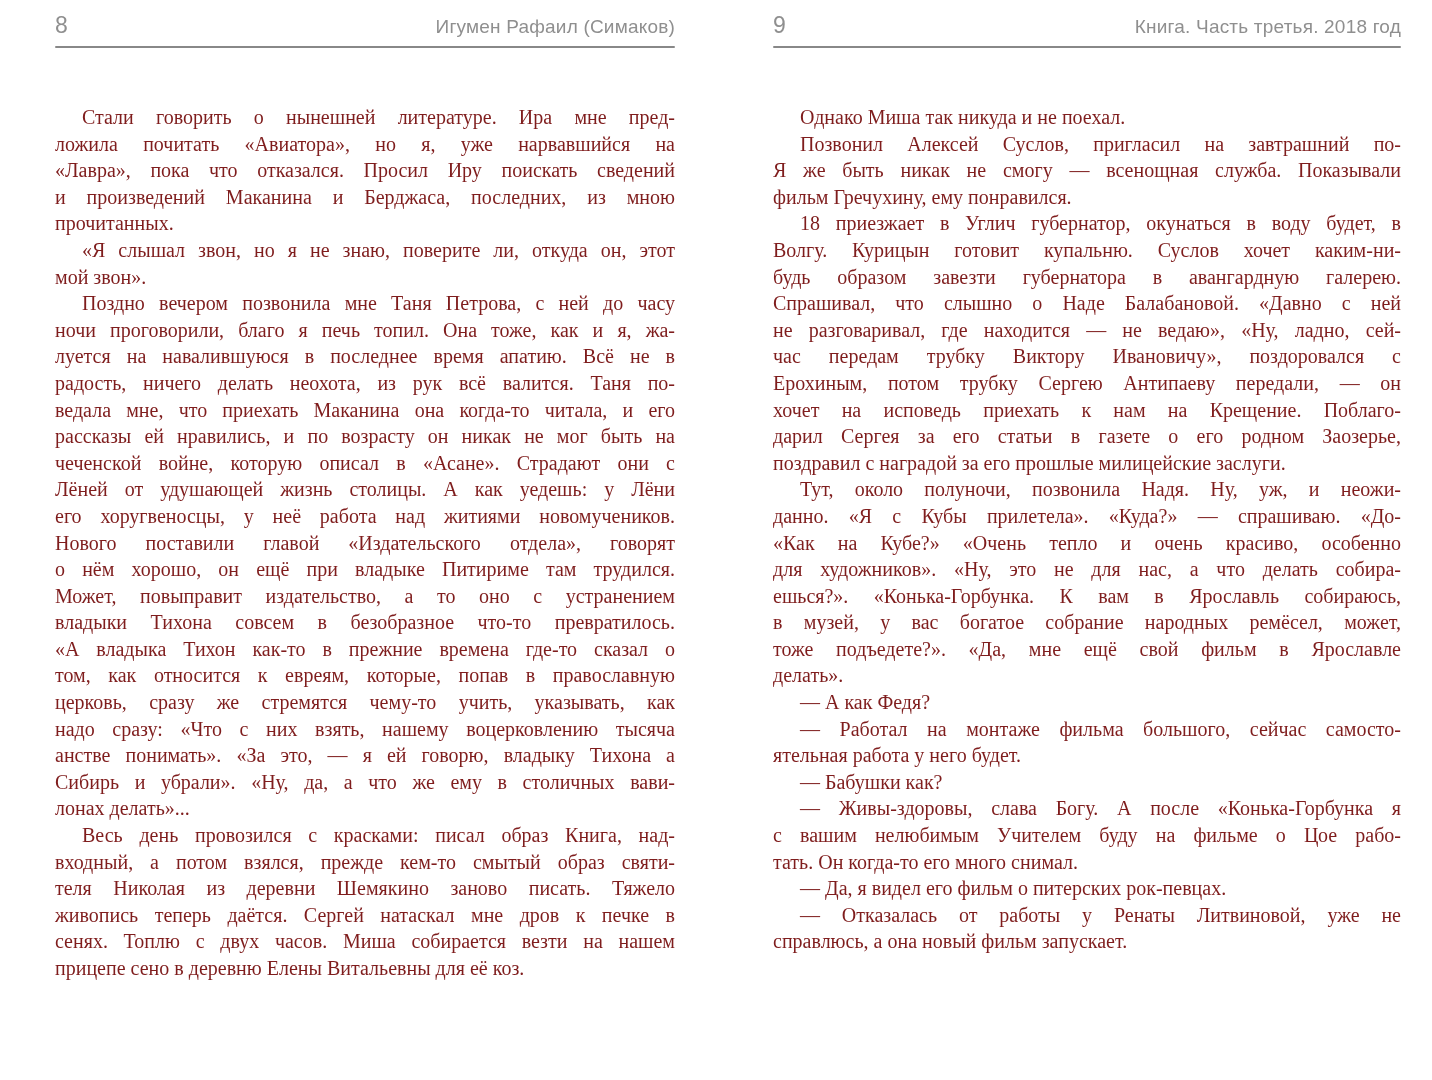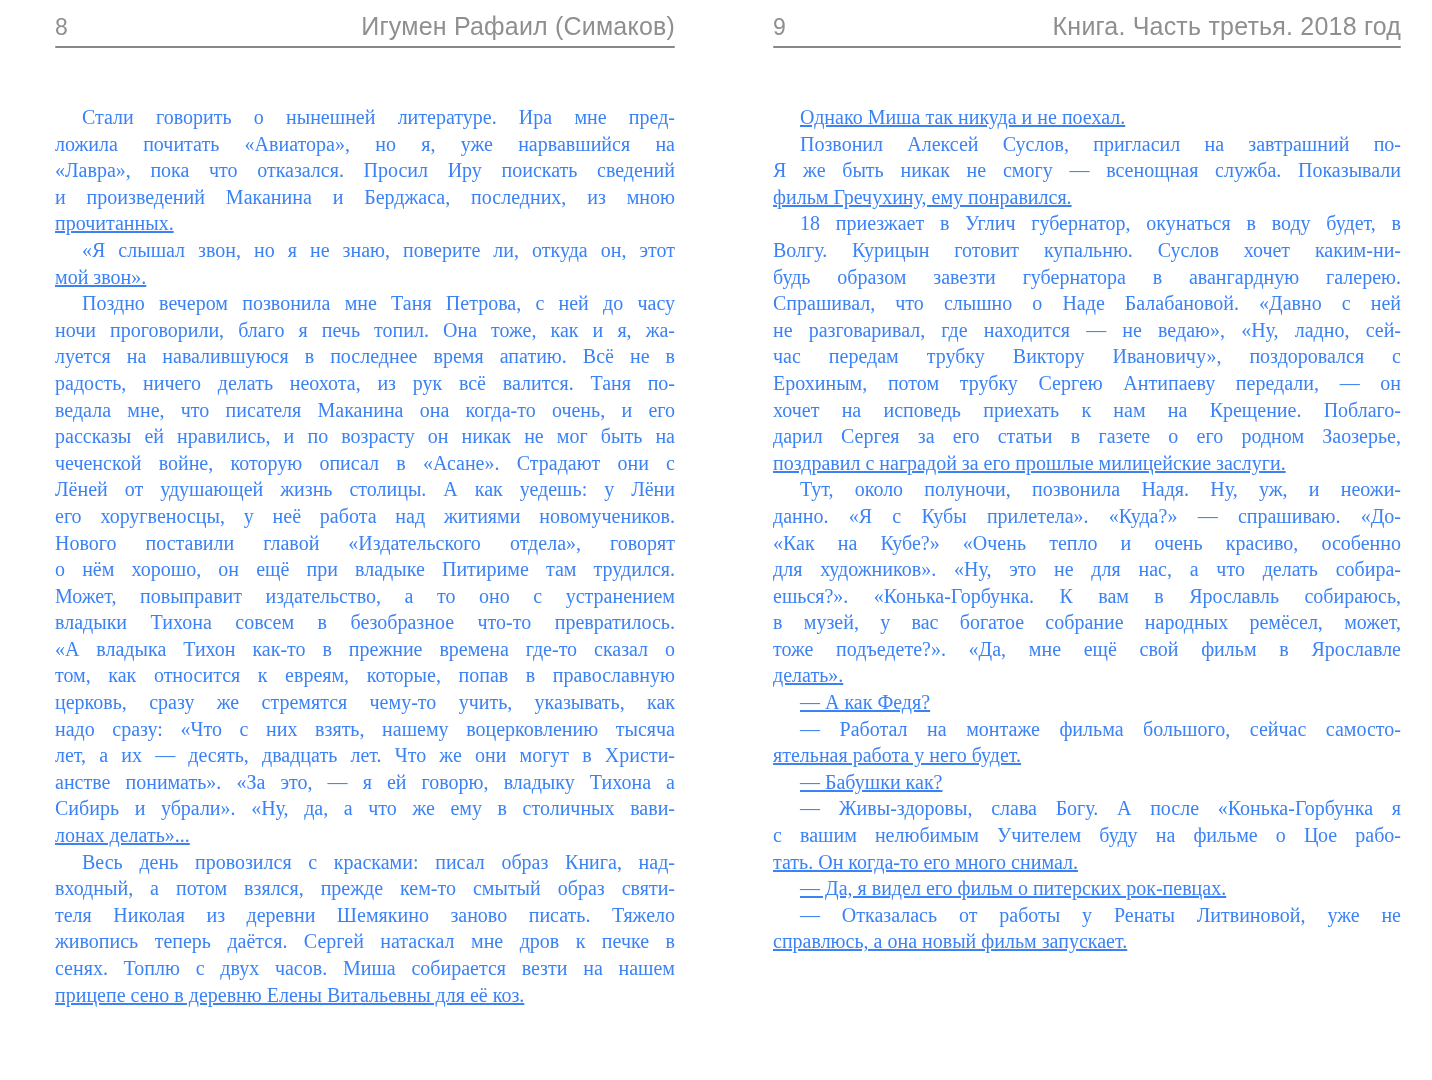--- a/index.html
+++ b/index.html
@@ -30,49 +30,49 @@
     top: 12px;
     left: 0;
     right: 0;
     display: flex;
     justify-content: space-between;
     align-items: baseline;
     font-family: "Liberation Sans", sans-serif;
     color: #8f8f8f;
   }
   .pagenum { font-size: 23px; }
-  .running-head { font-size: 25px; letter-spacing: 0.2px; }
+  .running-head { font-size: 19px; letter-spacing: 0.2px; }
 
   .head-rule {
     position: absolute;
     top: 46px;
     left: 0;
     right: 0;
     height: 2px;
     background: #888888;
     border-radius: 1px;
   }
 
   .page-body {
     position: absolute;
     top: 104px;
     left: 0;
     right: 0;
     font-size: 20px;
     line-height: 26.6px;
-    color: #3b82f6;
+    color: #7f1d1d;
   }
   .para { margin: 0; }
   .line {
     text-align: justify;
     text-align-last: justify;
     white-space: normal;
   }
   .line.first { text-indent: 27px; }
-  .line.lastline { text-align-last: left; text-decoration: underline; }
+  .line.lastline { text-align-last: left; }
 </style>
 </head>
 <body>
 
 <div class="spread">
 
   <div class="page left">
     <div class="page-head">
       <span class="pagenum">8</span>
       <span class="running-head">Игумен Рафаил (Симаков)</span>
@@ -88,34 +88,33 @@
         </div>
         <div class="para">
           <div class="line first">«Я слышал звон, но я не знаю, поверите ли, откуда он, этот</div>
           <div class="line lastline">мой звон».</div>
         </div>
         <div class="para">
           <div class="line first">Поздно вечером позвонила мне Таня Петрова, с ней до часу</div>
           <div class="line">ночи проговорили, благо я печь топил. Она тоже, как и я, жа-</div>
           <div class="line">луется на навалившуюся в последнее время апатию. Всё не в</div>
           <div class="line">радость, ничего делать неохота, из рук всё валится. Таня по-</div>
-          <div class="line">ведала мне, что писателя Маканина она когда-то очень, и его</div>
+          <div class="line">ведала мне, что приехать Маканина она когда-то читала, и его</div>
           <div class="line">рассказы ей нравились, и по возрасту он никак не мог быть на</div>
           <div class="line">чеченской войне, которую описал в «Асане». Страдают они с</div>
           <div class="line">Лёней от удушающей жизнь столицы. А как уедешь: у Лёни</div>
           <div class="line">его хоругвеносцы, у неё работа над житиями новомучеников.</div>
           <div class="line">Нового поставили главой «Издательского отдела», говорят</div>
           <div class="line">о нём хорошо, он ещё при владыке Питириме там трудился.</div>
           <div class="line">Может, повыправит издательство, а то оно с устранением</div>
           <div class="line">владыки Тихона совсем в безобразное что-то превратилось.</div>
           <div class="line">«А владыка Тихон как-то в прежние времена где-то сказал о</div>
           <div class="line">том, как относится к евреям, которые, попав в православную</div>
           <div class="line">церковь, сразу же стремятся чему-то учить, указывать, как</div>
           <div class="line">надо сразу: «Что с них взять, нашему воцерковлению тысяча</div>
-          <div class="line">лет, а их — десять, двадцать лет. Что же они могут в Христи-</div>
           <div class="line">анстве понимать». «За это, — я ей говорю, владыку Тихона а</div>
           <div class="line">Сибирь и убрали». «Ну, да, а что же ему в столичных вави-</div>
           <div class="line lastline">лонах делать»...</div>
         </div>
         <div class="para">
           <div class="line first">Весь день провозился с красками: писал образ Книга, над-</div>
           <div class="line">входный, а потом взялся, прежде кем-то смытый образ святи-</div>
           <div class="line">теля Николая из деревни Шемякино заново писать. Тяжело</div>
           <div class="line">живопись теперь даётся. Сергей натаскал мне дров к печке в</div>
           <div class="line">сенях. Топлю с двух часов. Миша собирается везти на нашем</div>

